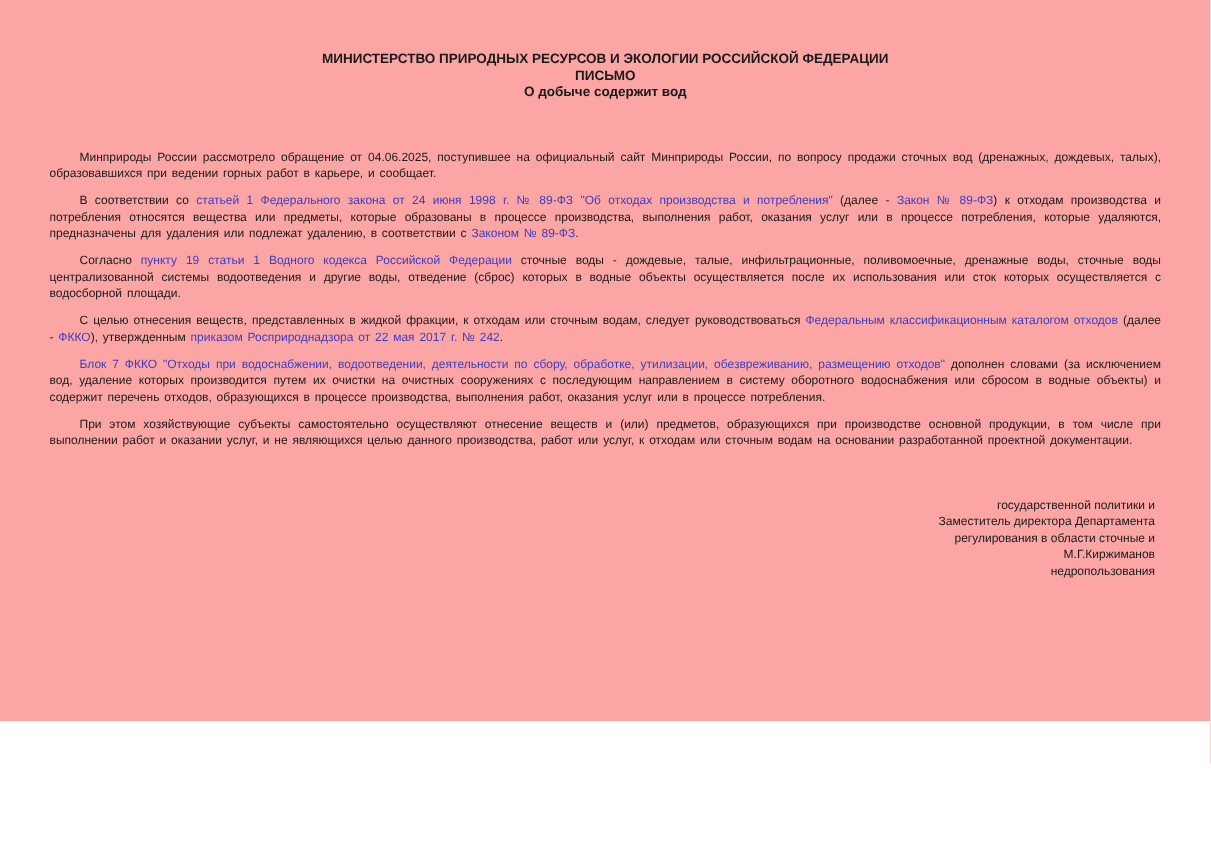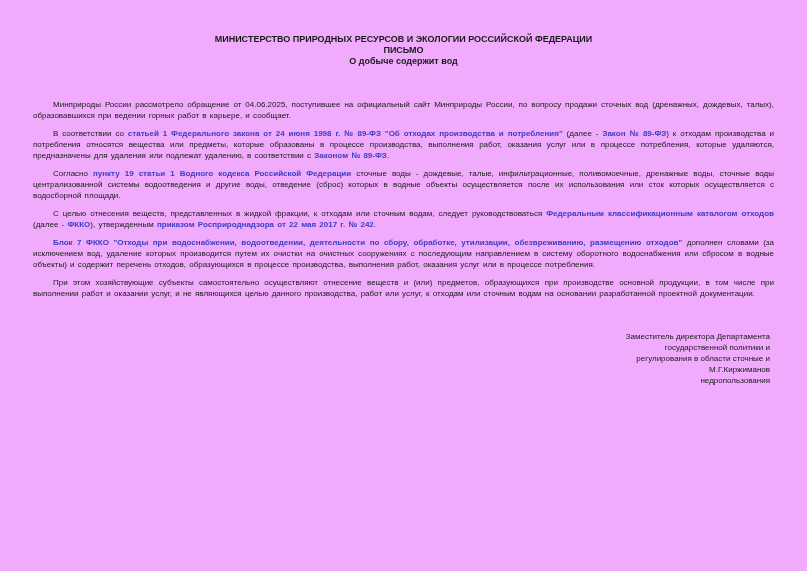--- a/index.html
+++ b/index.html
@@ -3,22 +3,22 @@
 <meta charset="utf-8">
 <style>
   html, body {
     margin: 0;
     padding: 0;
     background: #ffffff;
   }
   .page {
     position: relative;
     width: 807px;
-    height: 571px;
-    background: #f0abfc;
+    height: 481px;
+    background: #fca5a5;
     font-family: "Liberation Sans", sans-serif;
     color: #1a1a1a;
     overflow: hidden;
   }
   .doc-header {
     padding-top: 34px;
     text-align: center;
     font-weight: bold;
     font-size: 9px;
     line-height: 11px;
@@ -37,21 +37,20 @@
   }
   .para {
     margin: 0 0 7px 0;
     text-indent: 20px;
     word-spacing: 1px;
   }
   .doc-link {
     color: #3d3dc3;
     cursor: pointer;
     text-decoration: none;
-    font-weight: bold;
   }
   .signature {
     margin: 32px 37px 0 0;
     text-align: right;
     font-size: 8px;
     line-height: 11px;
   }
   .sig-line { margin: 0; }
 </style>
 </head>
@@ -68,20 +67,20 @@
   <div class="doc-body">
       <p class="para"><span>Минприроды России рассмотрело обращение от 04.06.2025, поступившее на официальный сайт Минприроды России, по вопросу продажи сточных вод (дренажных, дождевых, талых), образовавшихся при ведении горных работ в карьере, и сообщает.</span></p>
       <p class="para"><span>В соответствии со </span><span class="doc-link">статьей 1 Федерального закона от 24 июня 1998 г. № 89-ФЗ "Об отходах производства и потребления"</span><span> (далее - </span><span class="doc-link">Закон № 89-ФЗ</span><span>) к отходам производства и потребления относятся вещества или предметы, которые образованы в процессе производства, выполнения работ, оказания услуг или в процессе потребления, которые удаляются, предназначены для удаления или подлежат удалению, в соответствии с </span><span class="doc-link">Законом № 89-ФЗ</span><span>.</span></p>
       <p class="para"><span>Согласно </span><span class="doc-link">пункту 19 статьи 1 Водного кодекса Российской Федерации</span><span> сточные воды - дождевые, талые, инфильтрационные, поливомоечные, дренажные воды, сточные воды централизованной системы водоотведения и другие воды, отведение (сброс) которых в водные объекты осуществляется после их использования или сток которых осуществляется с водосборной площади.</span></p>
       <p class="para"><span>С целью отнесения веществ, представленных в жидкой фракции, к отходам или сточным водам, следует руководствоваться </span><span class="doc-link">Федеральным классификационным каталогом отходов</span><span> (далее - </span><span class="doc-link">ФККО</span><span>), утвержденным </span><span class="doc-link">приказом Росприроднадзора от 22 мая 2017 г. № 242</span><span>.</span></p>
       <p class="para"><span class="doc-link">Блок 7 ФККО "Отходы при водоснабжении, водоотведении, деятельности по сбору, обработке, утилизации, обезвреживанию, размещению отходов"</span><span> дополнен словами (за исключением вод, удаление которых производится путем их очистки на очистных сооружениях с последующим направлением в систему оборотного водоснабжения или сбросом в водные объекты) и содержит перечень отходов, образующихся в процессе производства, выполнения работ, оказания услуг или в процессе потребления.</span></p>
       <p class="para"><span>При этом хозяйствующие субъекты самостоятельно осуществляют отнесение веществ и (или) предметов, образующихся при производстве основной продукции, в том числе при выполнении работ и оказании услуг, и не являющихся целью данного производства, работ или услуг, к отходам или сточным водам на основании разработанной проектной документации.</span></p>
     </div>
 
   <div class="signature">
+      <div class="sig-line">государственной политики и</div>
       <div class="sig-line">Заместитель директора Департамента</div>
-      <div class="sig-line">государственной политики и</div>
       <div class="sig-line">регулирования в области сточные и</div>
       <div class="sig-line">М.Г.Киржиманов</div>
       <div class="sig-line">недропользования</div>
     </div>
 
 </div>
 
 </body></html>

